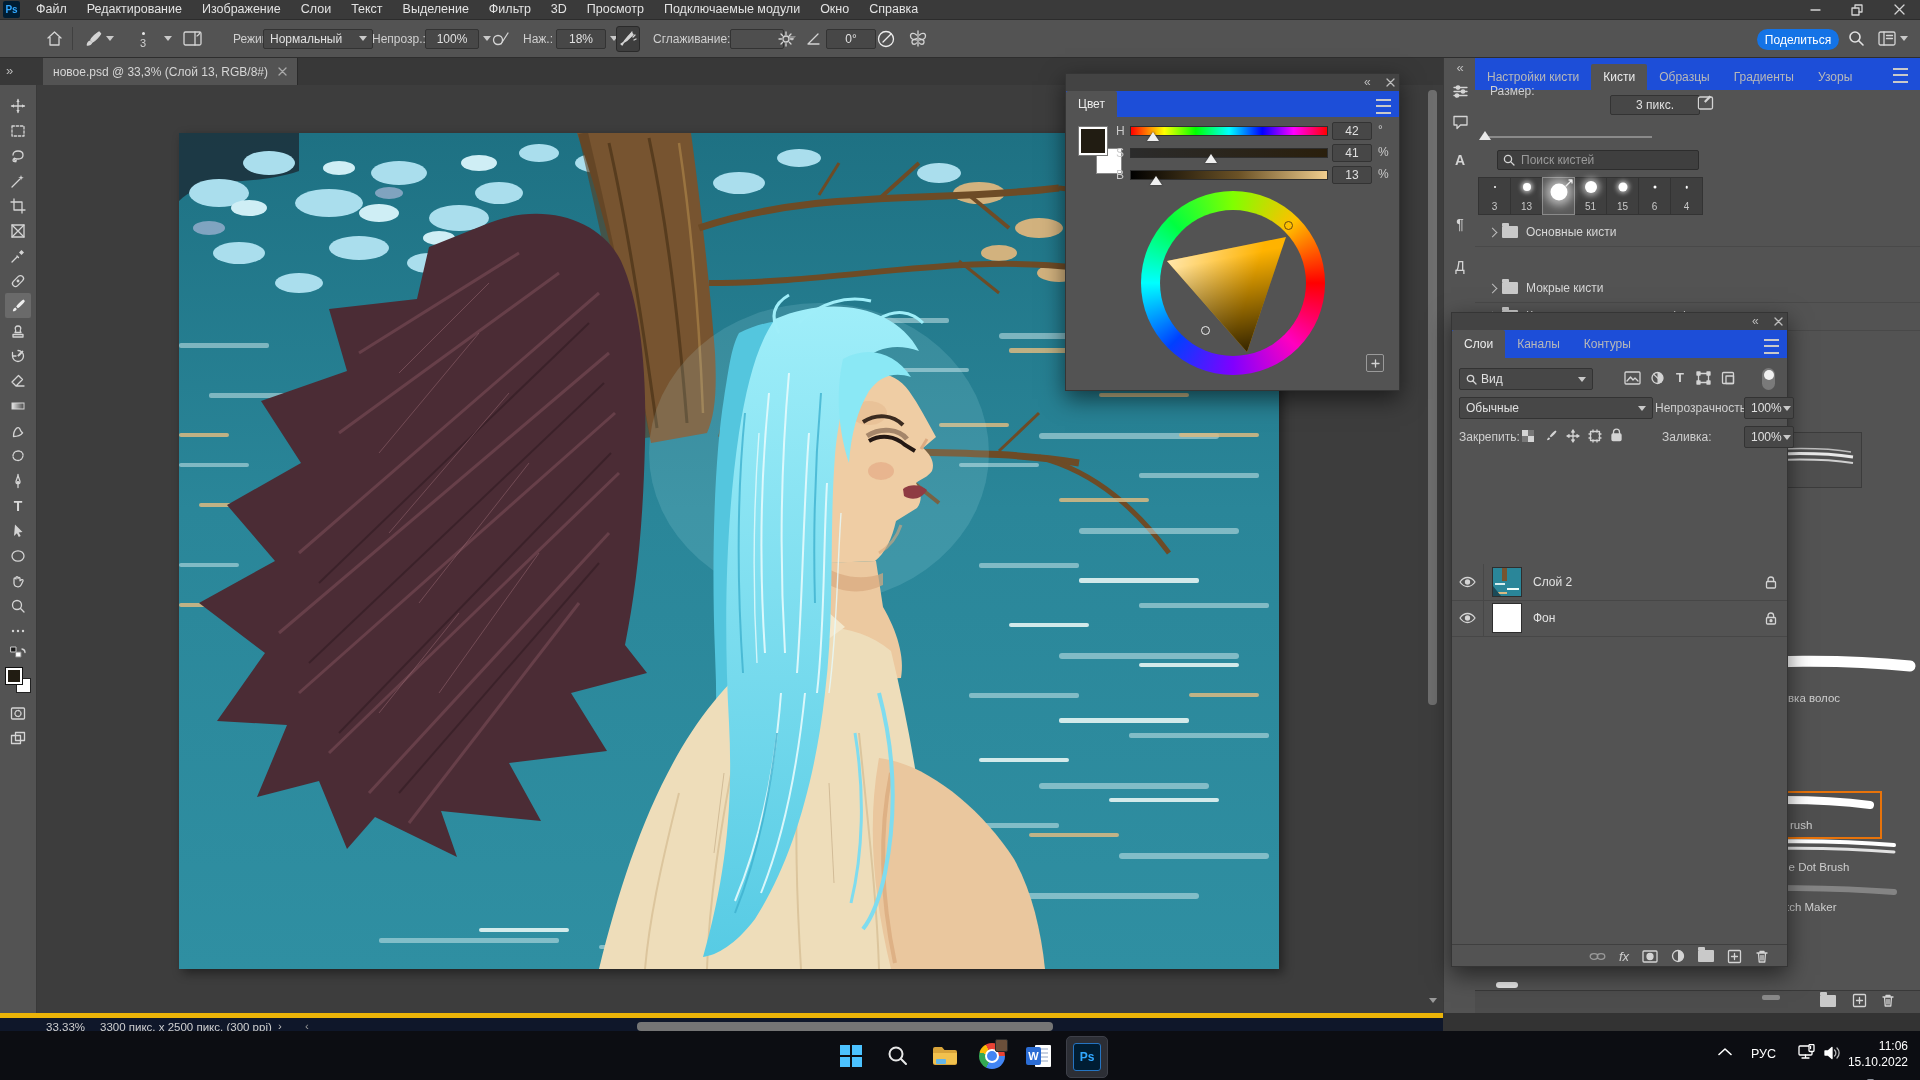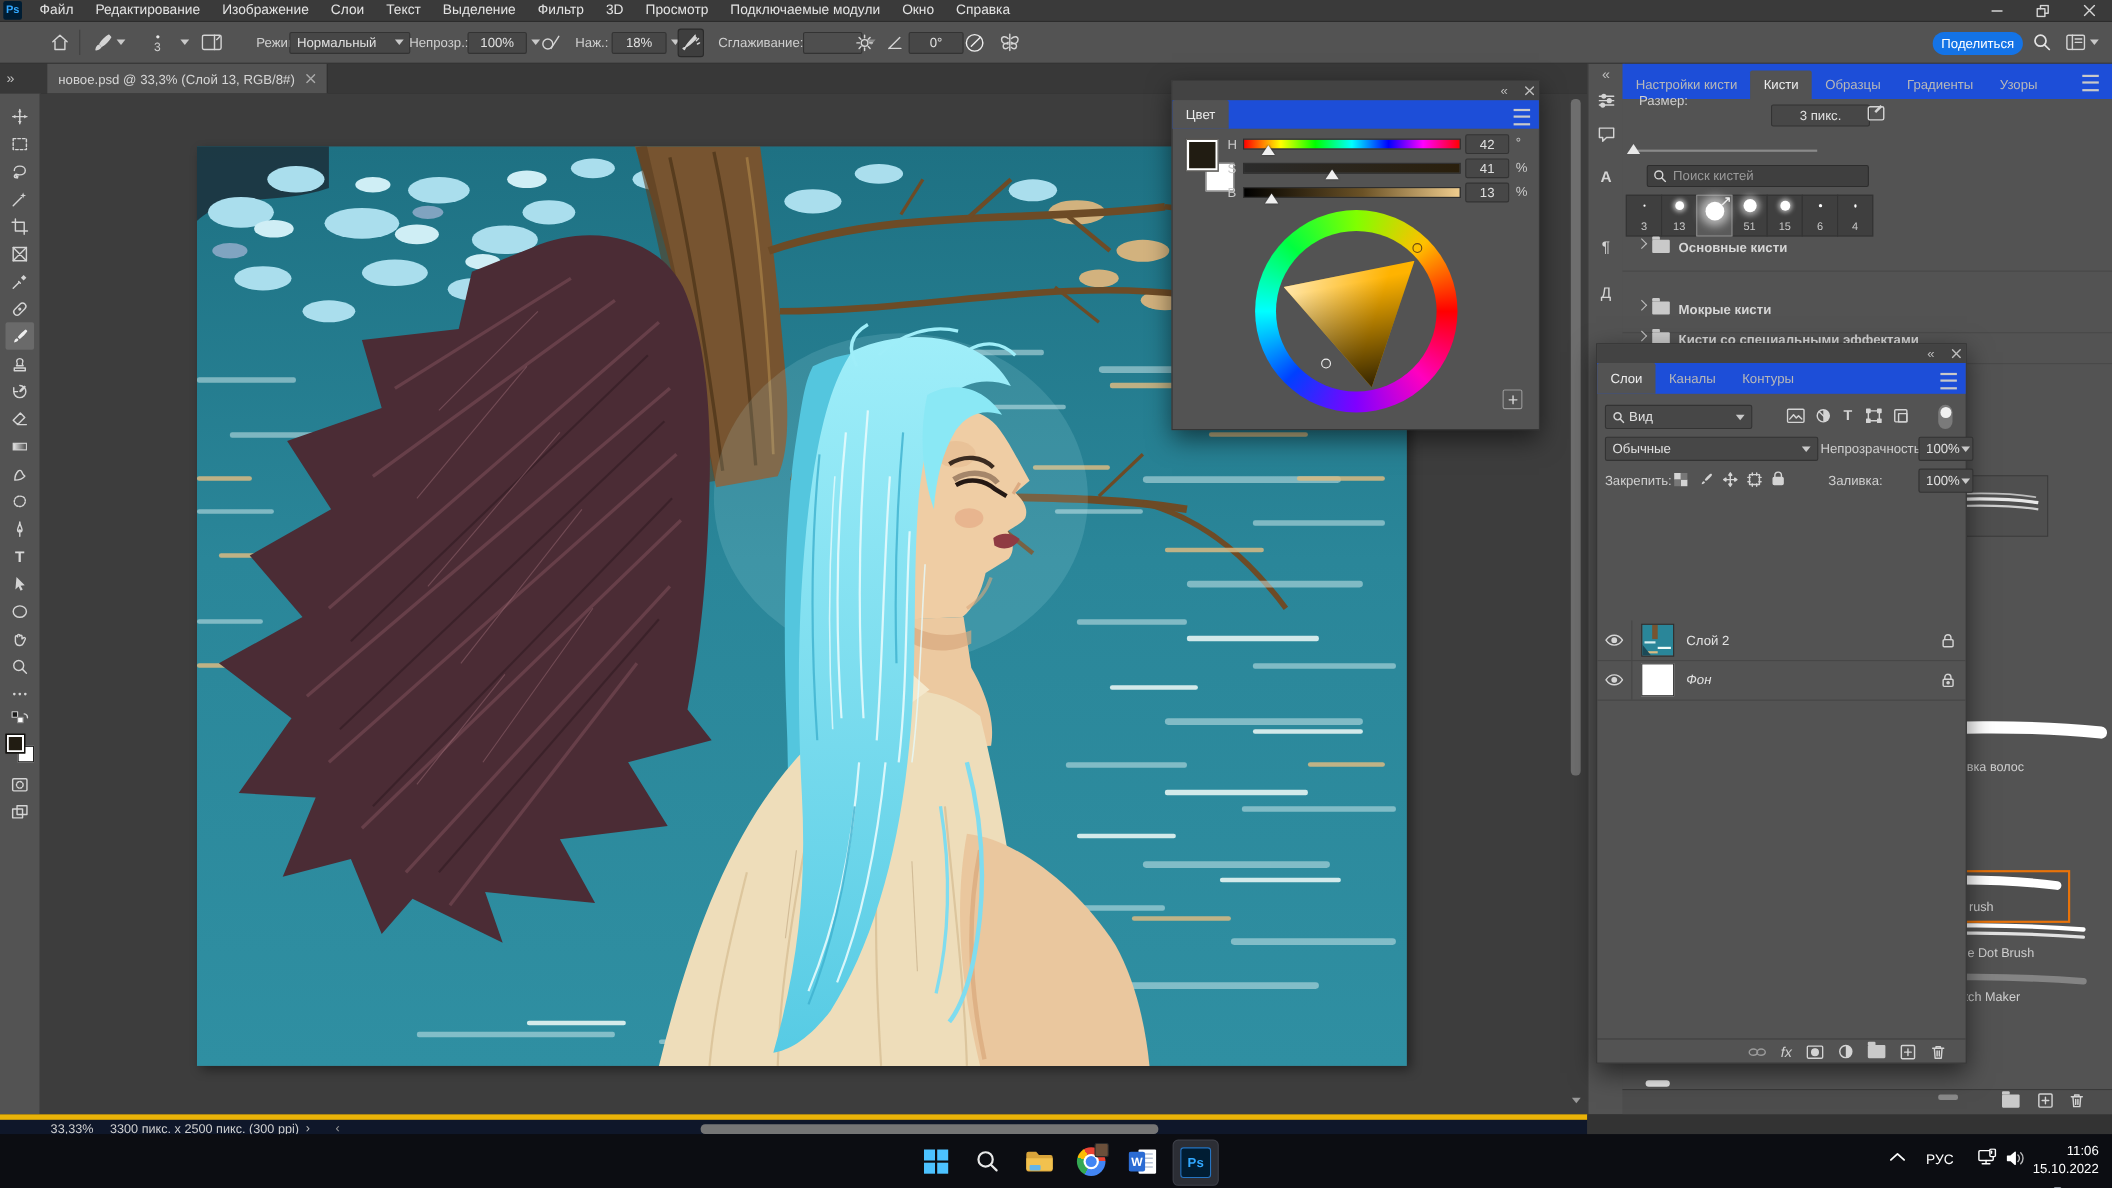--- a/index.html
+++ b/index.html
@@ -62,21 +62,21 @@
   .slidertrack{position:absolute;left:9px;top:78px;width:168px;height:2px;background:#8a8a8a;}
   .tri-thumb{position:absolute;width:0;height:0;border-left:6px solid transparent;border-right:6px solid transparent;border-bottom:9px solid #e8e8e8;}
   .searchbox{position:absolute;left:22px;top:92px;width:202px;height:20px;background:#3f3f3f;border:1px solid #2d2d2d;border-radius:2px;display:flex;align-items:center;padding:0 5px;box-sizing:border-box;}
   .searchbox input{background:transparent;border:none;outline:none;color:#cfcfcf;font-size:12px;width:100%;font-family:"Liberation Sans",sans-serif;}
   .searchbox input::placeholder{color:#9a9a9a;}
   .recents{position:absolute;left:3px;top:119px;display:flex;}
   .bcell{width:31px;height:36px;background:#3f3f3f;border:1px solid #333;margin-right:-1px;position:relative;display:flex;flex-direction:column;align-items:center;justify-content:flex-end;}
   .bcell.sel{background:#5a5a5a;border:1px solid #8a8a8a;z-index:2;}
   .bdot{position:absolute;top:9px;left:50%;transform:translate(-50%,-50%);border-radius:50%;background:#fff;}
   .bnum{font-size:10px;color:#c9c9c9;margin-bottom:2px;}
-  .folderrow{position:absolute;left:0;width:445px;height:28px;display:flex;align-items:flex-start;border-bottom:1px solid #494949;color:#d6d6d6;font-weight:bold;}
+  .folderrow{position:absolute;left:0;width:445px;height:28px;display:flex;align-items:center;border-bottom:1px solid #494949;color:#d6d6d6;}
   .foldericon{width:16px;height:12px;background:#c9c9c9;border-radius:1px;position:relative;margin:0 8px 0 6px;}
   .foldericon:before{content:"";position:absolute;left:0;top:-3px;width:7px;height:3px;background:#c9c9c9;border-radius:1px 1px 0 0;}
   .chevr{width:6px;height:6px;border-right:1.5px solid #bdbdbd;border-bottom:1.5px solid #bdbdbd;transform:rotate(-45deg);margin-left:14px;}
   .peekcell{position:absolute;background:#4f4f4f;border:1px solid #3c3c3c;}
   .peeklabel{position:absolute;color:#cfcfcf;font-size:11.5px;}
   .bp-bottom{position:absolute;left:0;top:932px;width:445px;height:23px;border-top:1px solid #393939;background:#4d4d4d;}
 
   
   .layerspanel{left:1451px;top:312px;width:337px;height:655px;background:#535353;border:1px solid #353535;box-shadow:0 8px 22px rgba(0,0,0,.55);box-sizing:border-box;z-index:5;}
   .lselect{background:#474747;border:1px solid #333;border-radius:2px;height:20px;display:flex;align-items:center;padding:0 6px;color:#e0e0e0;}
@@ -942,21 +942,21 @@
         </div>
     </div>
     <div class="lrow" style="top:287px">
       <div class="eyebox">
           <svg class="ic" width="17" height="12">
             <path d="M1 6C3 3 5.5 1.5 8.5 1.5S14 3 16 6c-2 3-4.5 4.5-7.5 4.5S3 9 1 6z"></path>
             <circle cx="8.5" cy="6" r="2" fill="#d4d4d4"></circle>
           </svg>
         </div>
       <div class="lthumb" style="background:#fff"></div>
-      <div class="lname" style="font-style:italic">Фон</div>
+      <div class="lname" style="">Фон</div>
       <div class="llock">
           <svg class="ic" width="12" height="13">
             <rect x="1.5" y="5.5" width="9" height="6.5" rx="1"></rect>
             <path d="M3 5.5V3.8a2.8 2.8 0 015.6 0v1.7"></path>
             <circle cx="6" cy="8.7" r="1" fill="#d4d4d4"></circle>
           </svg>
         </div>
     </div>
 
     <div class="lp-bottom">

